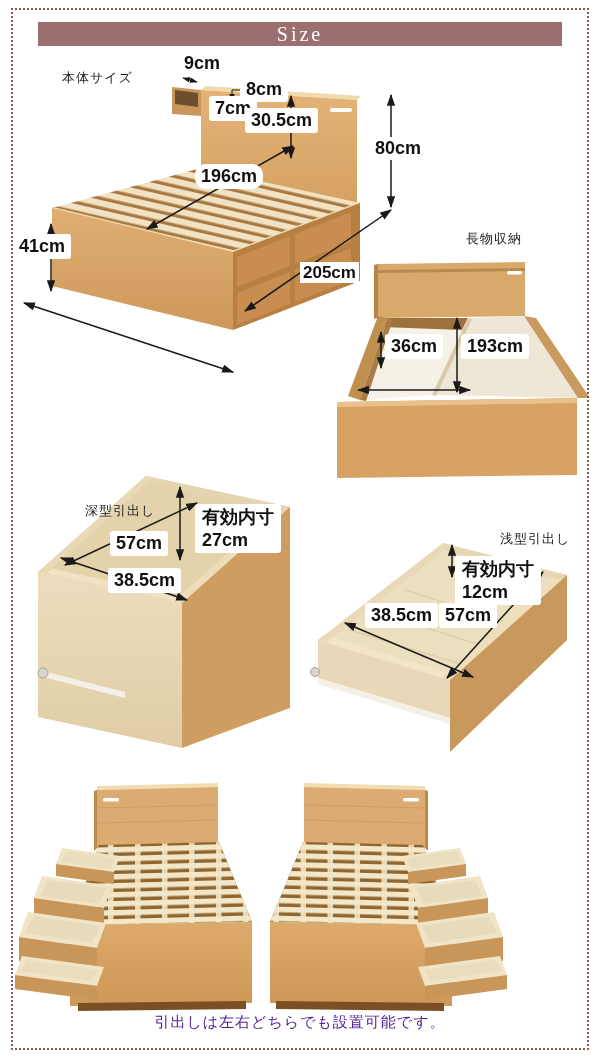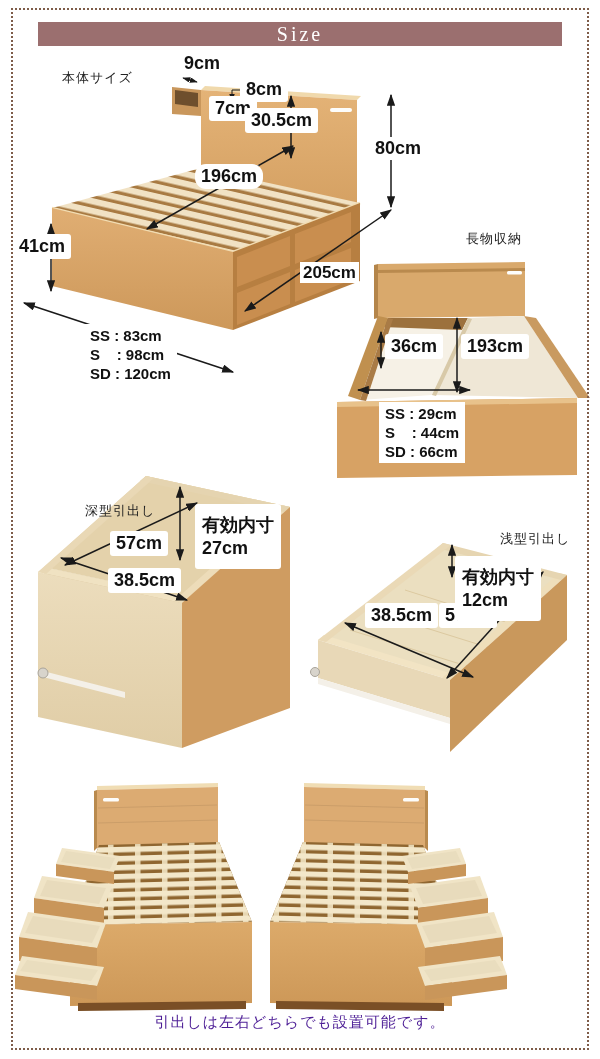--- a/index.html
+++ b/index.html
@@ -23,21 +23,21 @@
   .seclabel{
     position:absolute;font-size:13px;color:#222;font-weight:400;
     white-space:nowrap;z-index:10;letter-spacing:1px;
   }
   .dim{
     position:absolute;background:#ffffff;border-radius:3px;padding:1px 6px;
     font-size:18px;font-weight:600;color:#111;white-space:nowrap;z-index:10;
     line-height:1.25;
   }
   .dim.plain{border-radius:0;padding:0 3px;font-weight:600;}
-  .dim.two-line{text-align:left;padding:10px 7px;}
+  .dim.two-line{text-align:left;padding:2px 7px;}
   .widths{
     position:absolute;background:#ffffff;padding:2px 6px;z-index:10;
     font-size:15px;font-weight:600;line-height:19px;color:#111;
   }
   .widths div{white-space:pre;}
   .caption{
     position:absolute;left:0;top:1013px;width:600px;text-align:center;
     font-size:15px;color:#4c1d95;z-index:10;letter-spacing:1px;
   }
   .arrowline{stroke:#1a1a1a;stroke-width:1.5;fill:none;}
@@ -105,25 +105,20 @@
 
   <div class="seclabel" style="left:62px;top:69px;">本体サイズ</div>
   <div class="dim plain" style="left:181px;top:52px;">9cm</div>
   <div class="dim" style="left:240px;top:77px;">8cm</div>
   <div class="dim" style="left:209px;top:96px;">7cm</div>
   <div class="dim" style="left:245px;top:108px;">30.5cm</div>
   <div class="dim plain" style="left:372px;top:137px;">80cm</div>
   <div class="dim" style="left:195px;top:164px;border-radius:11px;">196cm</div>
   <div class="dim" style="left:13px;top:234px;">41cm</div>
   <div class="dim plain" style="left:300px;top:262px;font-size:17px;">205cm</div>
-  <div class="widths" style="left:84px;top:324px;">
-    <div>SS : 83cm</div>
-    <div>S    : 98cm</div>
-    <div>SD : 120cm</div>
-  </div>
 
   <svg style="left:330px;top:255px;" width="260" height="225" viewBox="0 0 260 225">
     <defs>
       <marker id="ah-b" viewBox="0 0 10 7" refX="9" refY="3.5" markerWidth="8" markerHeight="5.6" orient="auto-start-reverse">
           <path d="M0,0L10,3.5L0,7z" fill="#1a1a1a"></path>
         </marker>
     </defs>
     <g>
       <polygon points="48,9 195,7 195,15 48,17" fill="#e9c астро democracy" fill-opacity="0"></polygon>
       <polygon points="48,9 195,7 195,61 48,63" fill="#d9a96c"></polygon>
@@ -147,25 +142,20 @@
     <g>
       <line class="arrowline" x1="51" y1="77" x2="51" y2="113" marker-start="url(#ah-b)" marker-end="url(#ah-b)"></line>
       <line class="arrowline" x1="127" y1="63" x2="127" y2="137" marker-start="url(#ah-b)" marker-end="url(#ah-b)"></line>
       <line class="arrowline" x1="28" y1="135" x2="140" y2="135" marker-start="url(#ah-b)" marker-end="url(#ah-b)"></line>
     </g>
   </svg>
 
   <div class="seclabel" style="left:466px;top:230px;">長物収納</div>
   <div class="dim" style="left:385px;top:334px;">36cm</div>
   <div class="dim" style="left:461px;top:334px;">193cm</div>
-  <div class="widths" style="left:379px;top:402px;">
-    <div>SS : 29cm</div>
-    <div>S    : 44cm</div>
-    <div>SD : 66cm</div>
-  </div>
 
   <svg style="left:25px;top:470px;" width="290" height="300" viewBox="0 0 290 300">
     <defs>
       <marker id="ah-c" viewBox="0 0 10 7" refX="9" refY="3.5" markerWidth="8" markerHeight="5.6" orient="auto-start-reverse">
           <path d="M0,0L10,3.5L0,7z" fill="#1a1a1a"></path>
         </marker>
       <linearGradient id="paleG" x1="0" y1="0" x2="0" y2="1">
         <stop offset="0" stop-color="#ecddbd"></stop>
           <stop offset="1" stop-color="#e0cda6"></stop>
       </linearGradient>

